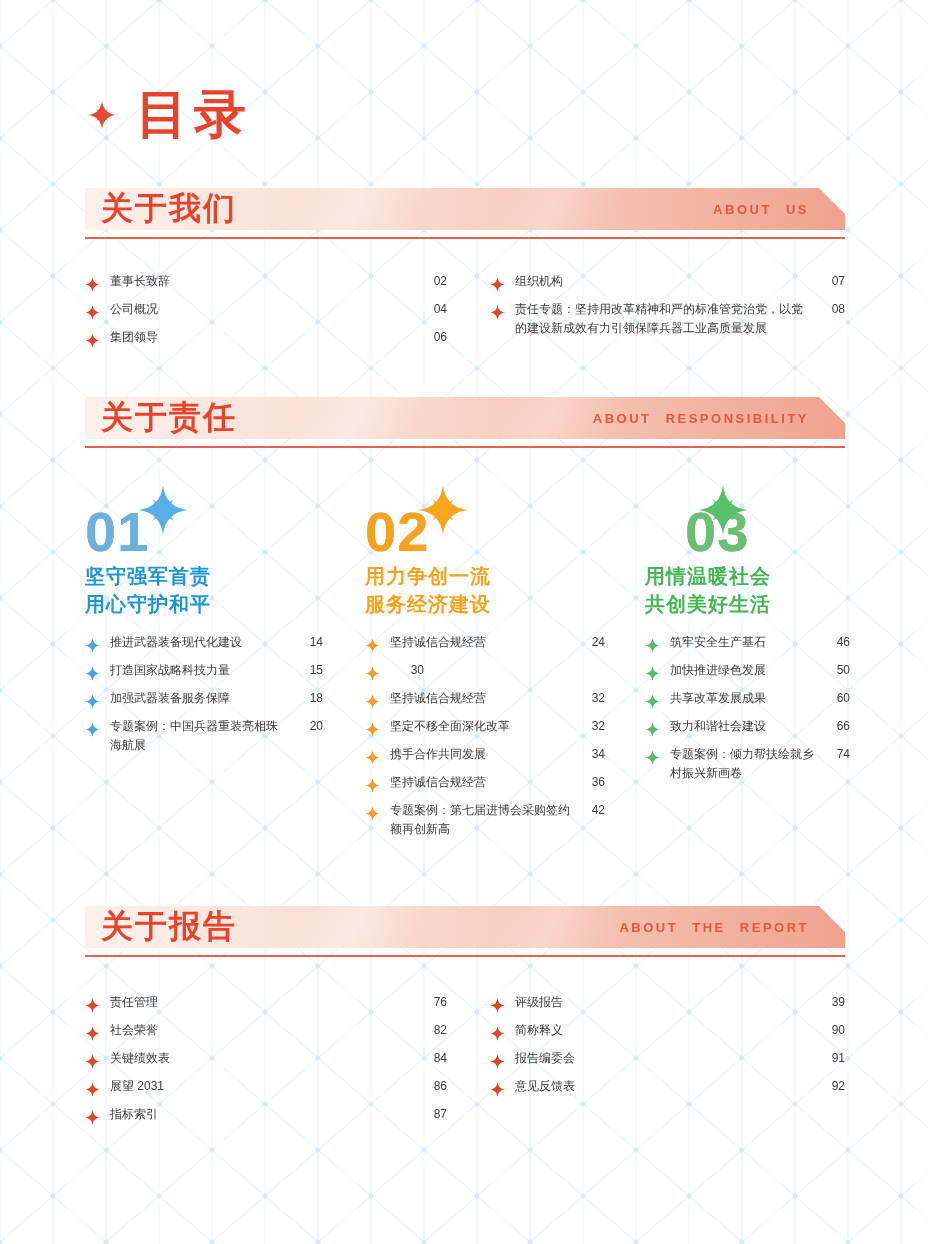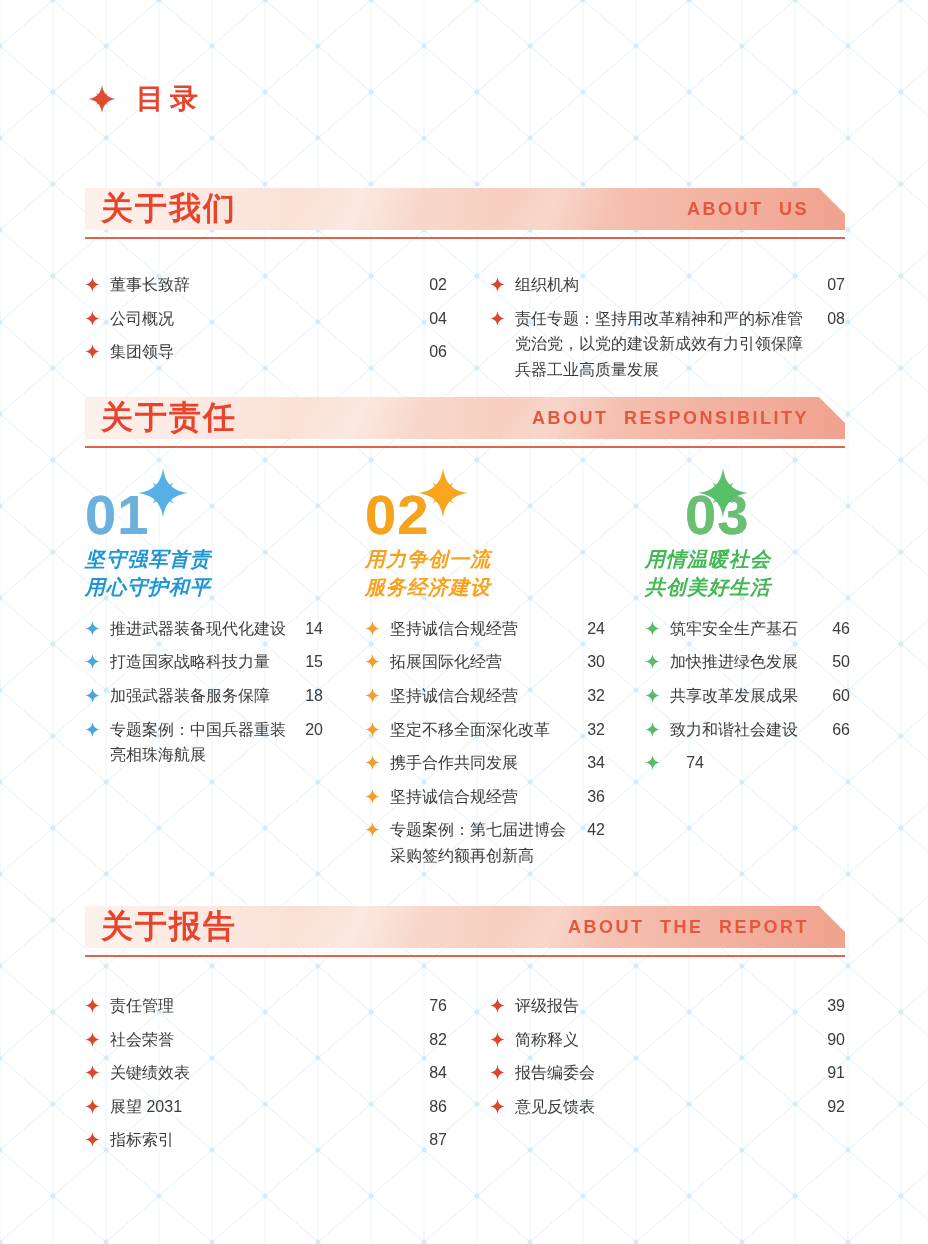--- a/index.html
+++ b/index.html
@@ -5,56 +5,56 @@
   * { margin:0; padding:0; box-sizing:border-box; }
   html,body { background:#ffffff; }
   body { font-family:"Liberation Sans","DejaVu Sans",sans-serif; }
   .page { position:relative; width:928px; height:1244px; margin:0 auto; background:#ffffff; overflow:hidden; }
   .bg-svg { position:absolute; left:0; top:0; z-index:0; opacity:.85; }
   .content { position:absolute; inset:0; z-index:1; }
 
   
   .title-row { position:absolute; left:84px; top:80px; display:flex; align-items:center; gap:16px; }
   .title-spark { width:36px; height:36px; color:#e14b31; }
-  .page-title { font-size:28px; font-weight:900; letter-spacing:6px; color:#e8432c; }
+  .page-title { font-size:52px; font-weight:900; letter-spacing:6px; color:#e8432c; }
 
   
   .band-wrap { position:absolute; left:85px; width:760px; }
   .banner { position:relative; height:42px; display:flex; align-items:center; justify-content:space-between;
             padding:0 36px 0 16px;
             background:linear-gradient(90deg,#fdf1ec 0%,#f8d5c7 48%,#f0a28e 100%);
             clip-path:polygon(0 0, calc(100% - 26px) 0, 100% 26px, 100% 100%, 0 100%); }
   .banner::after { content:""; position:absolute; inset:0; pointer-events:none;
             background:linear-gradient(115deg, transparent 28%, rgba(255,255,255,.35) 36%, transparent 44%,
                         transparent 54%, rgba(255,255,255,.25) 61%, transparent 69%); }
   .banner .cn { font-size:32px; font-weight:800; color:#e8432c; letter-spacing:2px; position:relative; z-index:1; }
-  .banner .en { font-size:18px; font-weight:700; color:#e4573f; letter-spacing:2.5px; word-spacing:8px; position:relative; z-index:1; }
+  .banner .en { font-size:13px; font-weight:700; color:#e4573f; letter-spacing:2.5px; word-spacing:8px; position:relative; z-index:1; }
   .rule { height:2px; background:#e2634c; margin-top:7px; }
 
   
   .grid2 { position:absolute; left:85px; width:760px; }
   .col-a { position:absolute; left:0; top:0; width:362px; }
   .col-b { position:absolute; left:405px; top:0; width:355px; }
-  .row { display:flex; align-items:flex-start; margin-bottom:8px; font-size:16px; line-height:1.6; color:#3b3b3b; }
+  .row { display:flex; align-items:flex-start; margin-bottom:8px; font-size:12px; line-height:1.6; color:#3b3b3b; }
   .bullet { flex:0 0 auto; width:15px; height:15px; margin:5px 10px 0 0; }
   .lbl { flex:1 1 auto; }
   .col-b .lbl { max-width:296px; }
   .pg { flex:0 0 auto; margin-left:8px; min-width:26px; text-align:right; color:#3b3b3b; }
   .c-red .bullet { color:#d9472f; }
 
   
-  .chapters { position:absolute; left:85px; top:463px; width:760px; height:430px; }
+  .chapters { position:absolute; left:85px; top:480px; width:760px; height:430px; }
   .chapter { position:absolute; top:0; }
   .chapter.ch1 { left:0;   width:238px; }
   .chapter.ch2 { left:280px; width:240px; }
   .chapter.ch3 { left:560px; width:205px; }
   .chap-head { position:relative; height:58px; margin-top:24px; }
   .chap-num { position:relative; display:inline-block; font-size:56px; font-weight:900; line-height:1; letter-spacing:1px; }
   .chap-spark { position:absolute; left:46px; top:-26px; width:64px; height:64px; }
-  .chap-title { margin-top:0; font-size:20px; font-weight:800; line-height:1.42; letter-spacing:1px;font-style:italic; }
+  .chap-title { margin-top:0; font-size:20px; font-weight:800; line-height:1.42; letter-spacing:1px; }
   .chap-list { margin-top:14px; }
 
   .ch1 .chap-num { color:#6cb0de; background-image:linear-gradient(135deg,#b3d9f0 0%,#4e9ed6 100%); }
   .ch2 .chap-num { color:#f5a21f; background-image:linear-gradient(135deg,#fbc14c 0%,#ef8d15 100%); }
   .ch3 .chap-num { color:#6abf72; background-image:linear-gradient(135deg,#b5dd97 0%,#3ead52 100%);margin-left:40px; }
   @supports (-webkit-background-clip:text) {
     .chap-num { -webkit-background-clip:text; background-clip:text; color:transparent; }
   }
   .ch1 .chap-title { color:#1e96d2; }
   .ch2 .chap-title { color:#f7a11c; }
@@ -230,21 +230,20 @@
             <svg class="bullet" viewBox="0 0 40 40">
                 <use href="#spk"></use>
               </svg>
             <div class="lbl">坚持诚信合规经营</div>
             <div class="pg">24</div>
           </div>
           <div class="row">
             <svg class="bullet" viewBox="0 0 40 40">
                 <use href="#spk"></use>
               </svg>
-            <div class="lbl">拓展国际化经营</div>
             <div class="pg">30</div>
           </div>
           <div class="row">
             <svg class="bullet" viewBox="0 0 40 40">
                 <use href="#spk"></use>
               </svg>
             <div class="lbl">坚持诚信合规经营</div>
             <div class="pg">32</div>
           </div>
           <div class="row">
@@ -315,20 +314,21 @@
             <svg class="bullet" viewBox="0 0 40 40">
                 <use href="#spk"></use>
               </svg>
             <div class="lbl">致力和谐社会建设</div>
             <div class="pg">66</div>
           </div>
           <div class="row">
             <svg class="bullet" viewBox="0 0 40 40">
                 <use href="#spk"></use>
               </svg>
+            <div class="lbl">专题案例：倾力帮扶绘就乡村振兴新画卷</div>
             <div class="pg">74</div>
           </div>
         </div>
       </div>
     </div>
 
     <div class="band-wrap" id="band-report">
       <div class="banner">
         <span class="cn">关于报告</span>
         <span class="en">ABOUT THE REPORT</span>

